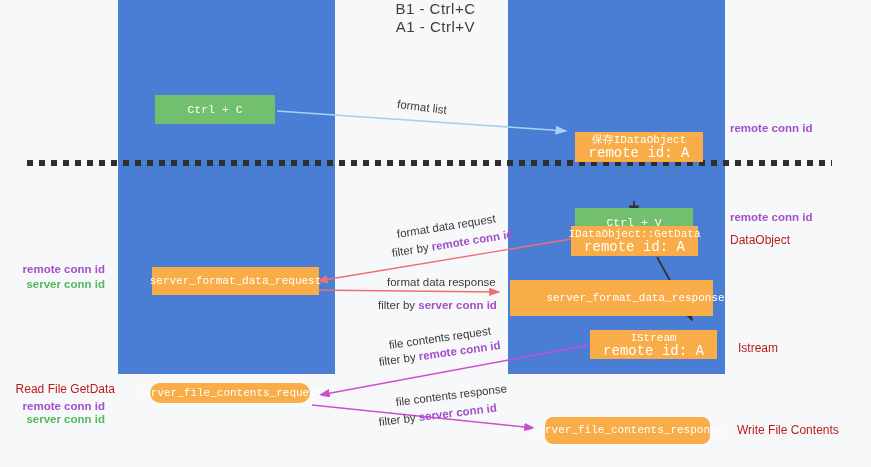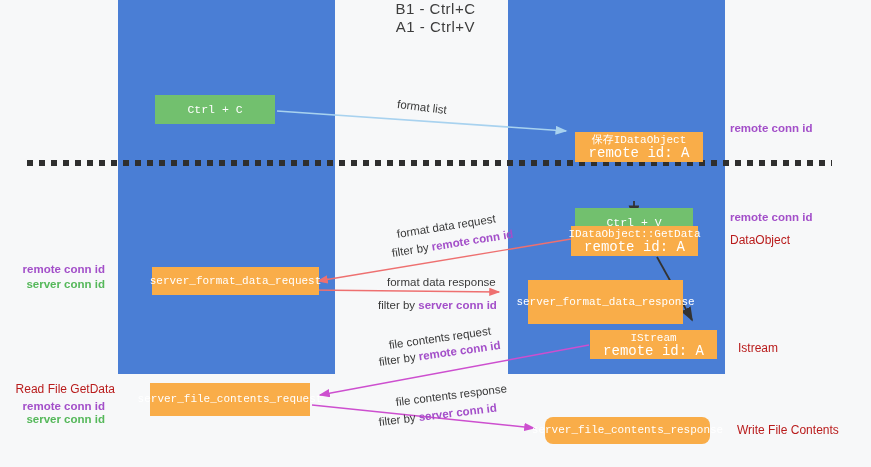--- a/index.html
+++ b/index.html
@@ -107,28 +107,28 @@
   <div class="abs node green" style="left:575px;top:172px;width:118px;height:28px;margin-top:36px;">
     <span>Ctrl + V</span>
   </div>
   <div class="abs node orange" style="left:571px;top:226px;width:127px;height:30px;">
     <span class="l1">IDataObject::GetData</span>
     <span class="l2">remote id: A</span>
   </div>
   <div class="abs node orange" style="left:152px;top:267px;width:167px;height:28px;">
     <span>server_format_data_request</span>
   </div>
-  <div class="abs node orange" style="left:528px;top:280px;width:155px;height:44px;">
+  <div class="abs node orange" style="left:510px;top:280px;width:155px;height:36px;padding-left:48px;">
     <span>server_format_data_response</span>
   </div>
   <div class="abs node orange" style="left:590px;top:330px;width:127px;height:29px;">
     <span class="l1">IStream</span>
     <span class="l2">remote id: A</span>
   </div>
-  <div class="abs node orange" style="left:150px;top:383px;width:160px;height:33px;">
+  <div class="abs node orange" style="left:150px;top:383px;width:160px;height:20px;border-radius:13px;">
     <span>server_file_contents_request</span>
   </div>
   <div class="abs node orange" style="left:545px;top:417px;width:165px;height:27px;border-radius:8px;">
     <span>server_file_contents_response</span>
   </div>
 
   <div class="abs msg-label" style="left:398px;top:98px;transform:rotate(7deg);">format list</div>
 
   <div class="abs msg-label" style="left:396px;top:228px;transform:rotate(-9deg);">format data request</div>
   <div class="abs msg-label" style="left:391px;top:247px;transform:rotate(-9deg);">

